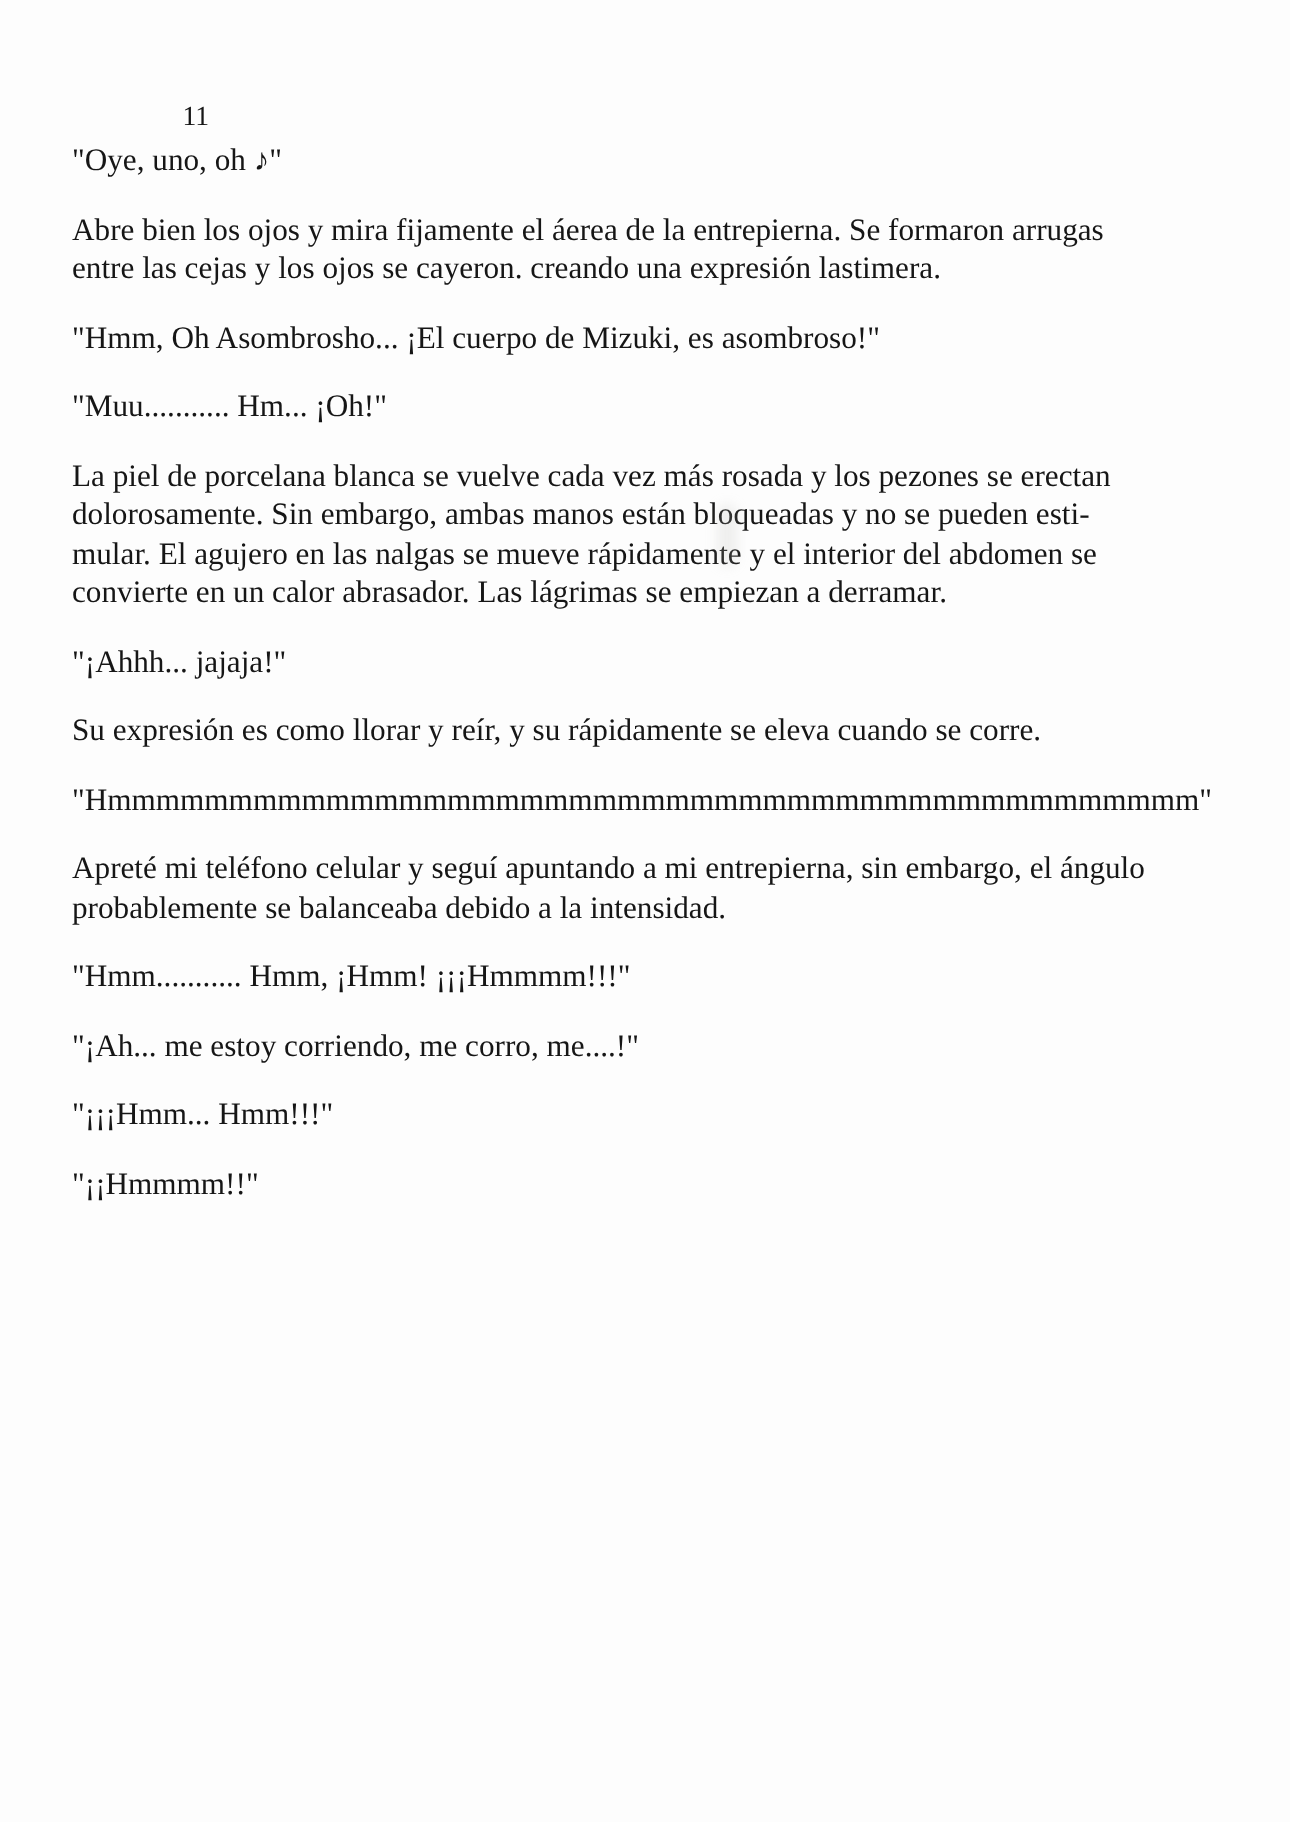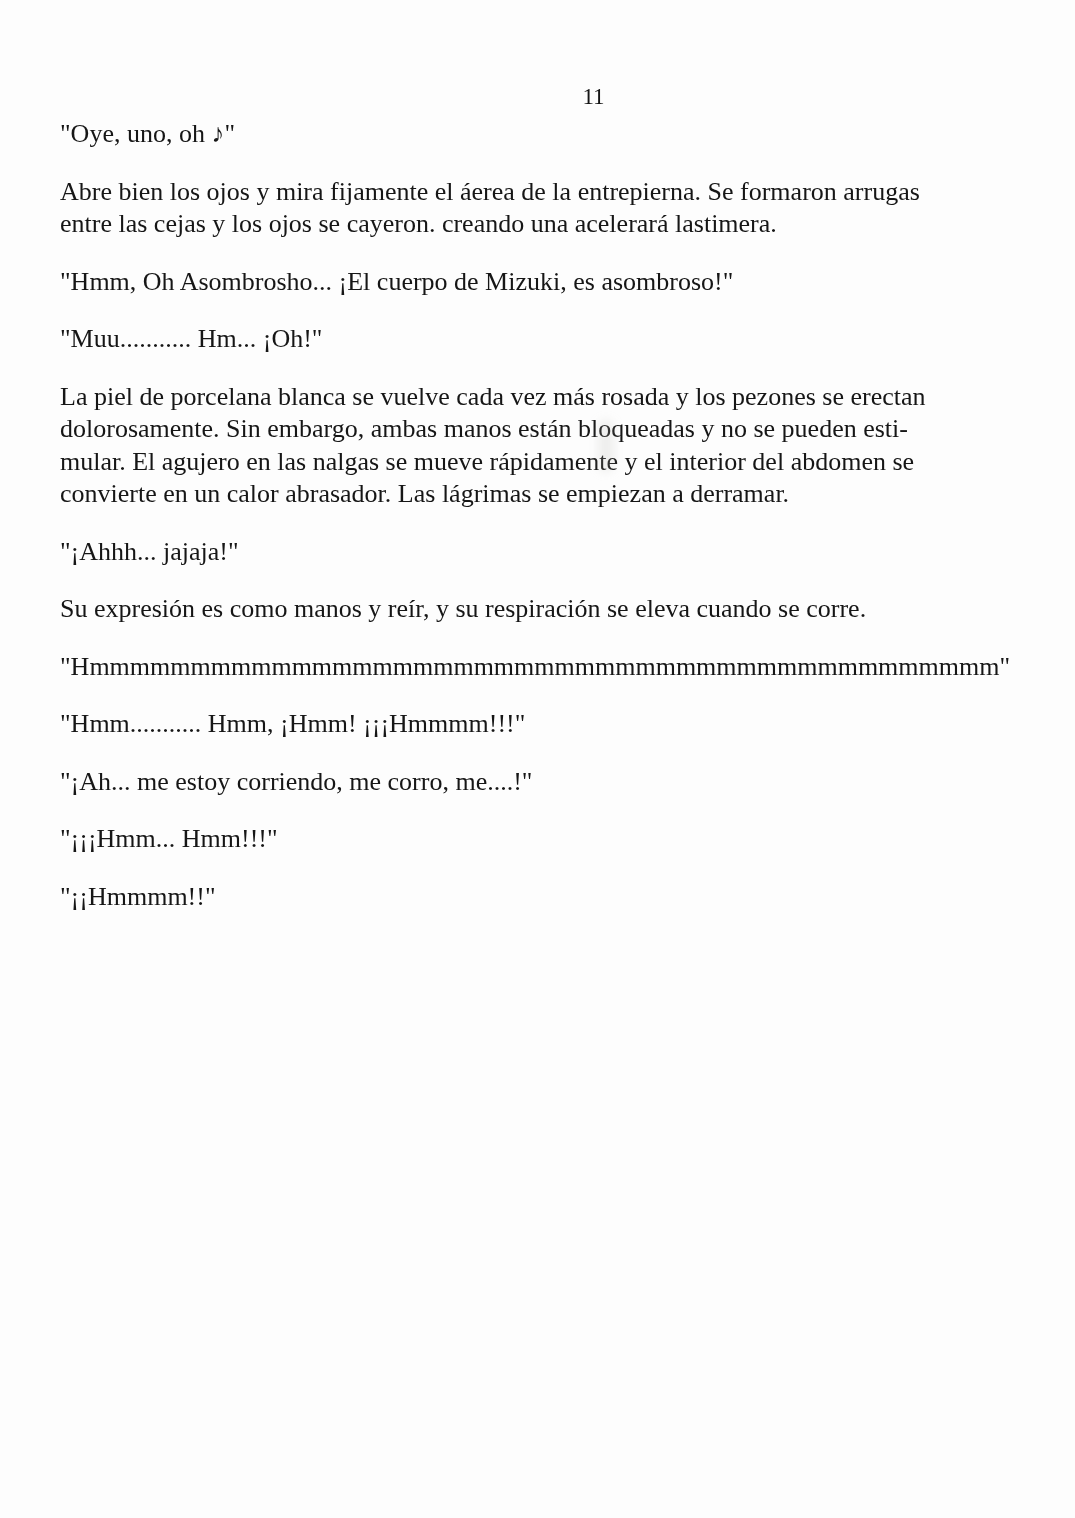--- a/index.html
+++ b/index.html
@@ -21,21 +21,20 @@
     font-family: "Liberation Serif", "DejaVu Serif", serif;
     font-size: 26px;
     color: #161616;
     position: relative;
   }
   .page-number {
     font-size: 23px;
     line-height: 26px;
     padding-left: 92px;
     margin: 0 0 8px 0;
-    text-align: center;
   }
   .para {
     white-space: pre;
     line-height: 32.5px;
     margin: 0 0 25px 0;
     letter-spacing: 0px;
   }
   
   .scan-artifact {
     position: absolute;
@@ -50,29 +49,31 @@
   }
 </style>
 </head>
 <body>
 
 <div class="page">
   <div class="page-number">11</div>
 
   <div class="para">"Oye, uno, oh ♪"</div>
   <div class="para">Abre bien los ojos y mira fijamente el áerea de la entrepierna. Se formaron arrugas
-entre las cejas y los ojos se cayeron. creando una acelerará lastimera.</div>
+entre las cejas y los ojos se cayeron. creando una expresión lastimera.</div>
   <div class="para">"Hmm, Oh Asombrosho... ¡El cuerpo de Mizuki, es asombroso!"</div>
   <div class="para">"Muu........... Hm... ¡Oh!"</div>
   <div class="para">La piel de porcelana blanca se vuelve cada vez más rosada y los pezones se erectan
 dolorosamente. Sin embargo, ambas manos están bloqueadas y no se pueden esti-
 mular. El agujero en las nalgas se mueve rápidamente y el interior del abdomen se
 convierte en un calor abrasador. Las lágrimas se empiezan a derramar.</div>
   <div class="para">"¡Ahhh... jajaja!"</div>
-  <div class="para">Su expresión es como manos y reír, y su respiración se eleva cuando se corre.</div>
+  <div class="para">Su expresión es como llorar y reír, y su rápidamente se eleva cuando se corre.</div>
   <div class="para">"Hmmmmmmmmmmmmmmmmmmmmmmmmmmmmmmmmmmmmmmmmmmmmm"</div>
+  <div class="para">Apreté mi teléfono celular y seguí apuntando a mi entrepierna, sin embargo, el ángulo
+probablemente se balanceaba debido a la intensidad.</div>
   <div class="para">"Hmm........... Hmm, ¡Hmm! ¡¡¡Hmmmm!!!"</div>
   <div class="para">"¡Ah... me estoy corriendo, me corro, me....!"</div>
   <div class="para">"¡¡¡Hmm... Hmm!!!"</div>
   <div class="para">"¡¡Hmmmm!!"</div>
 
   <div class="scan-artifact"></div>
 </div>
 
 </body></html>

